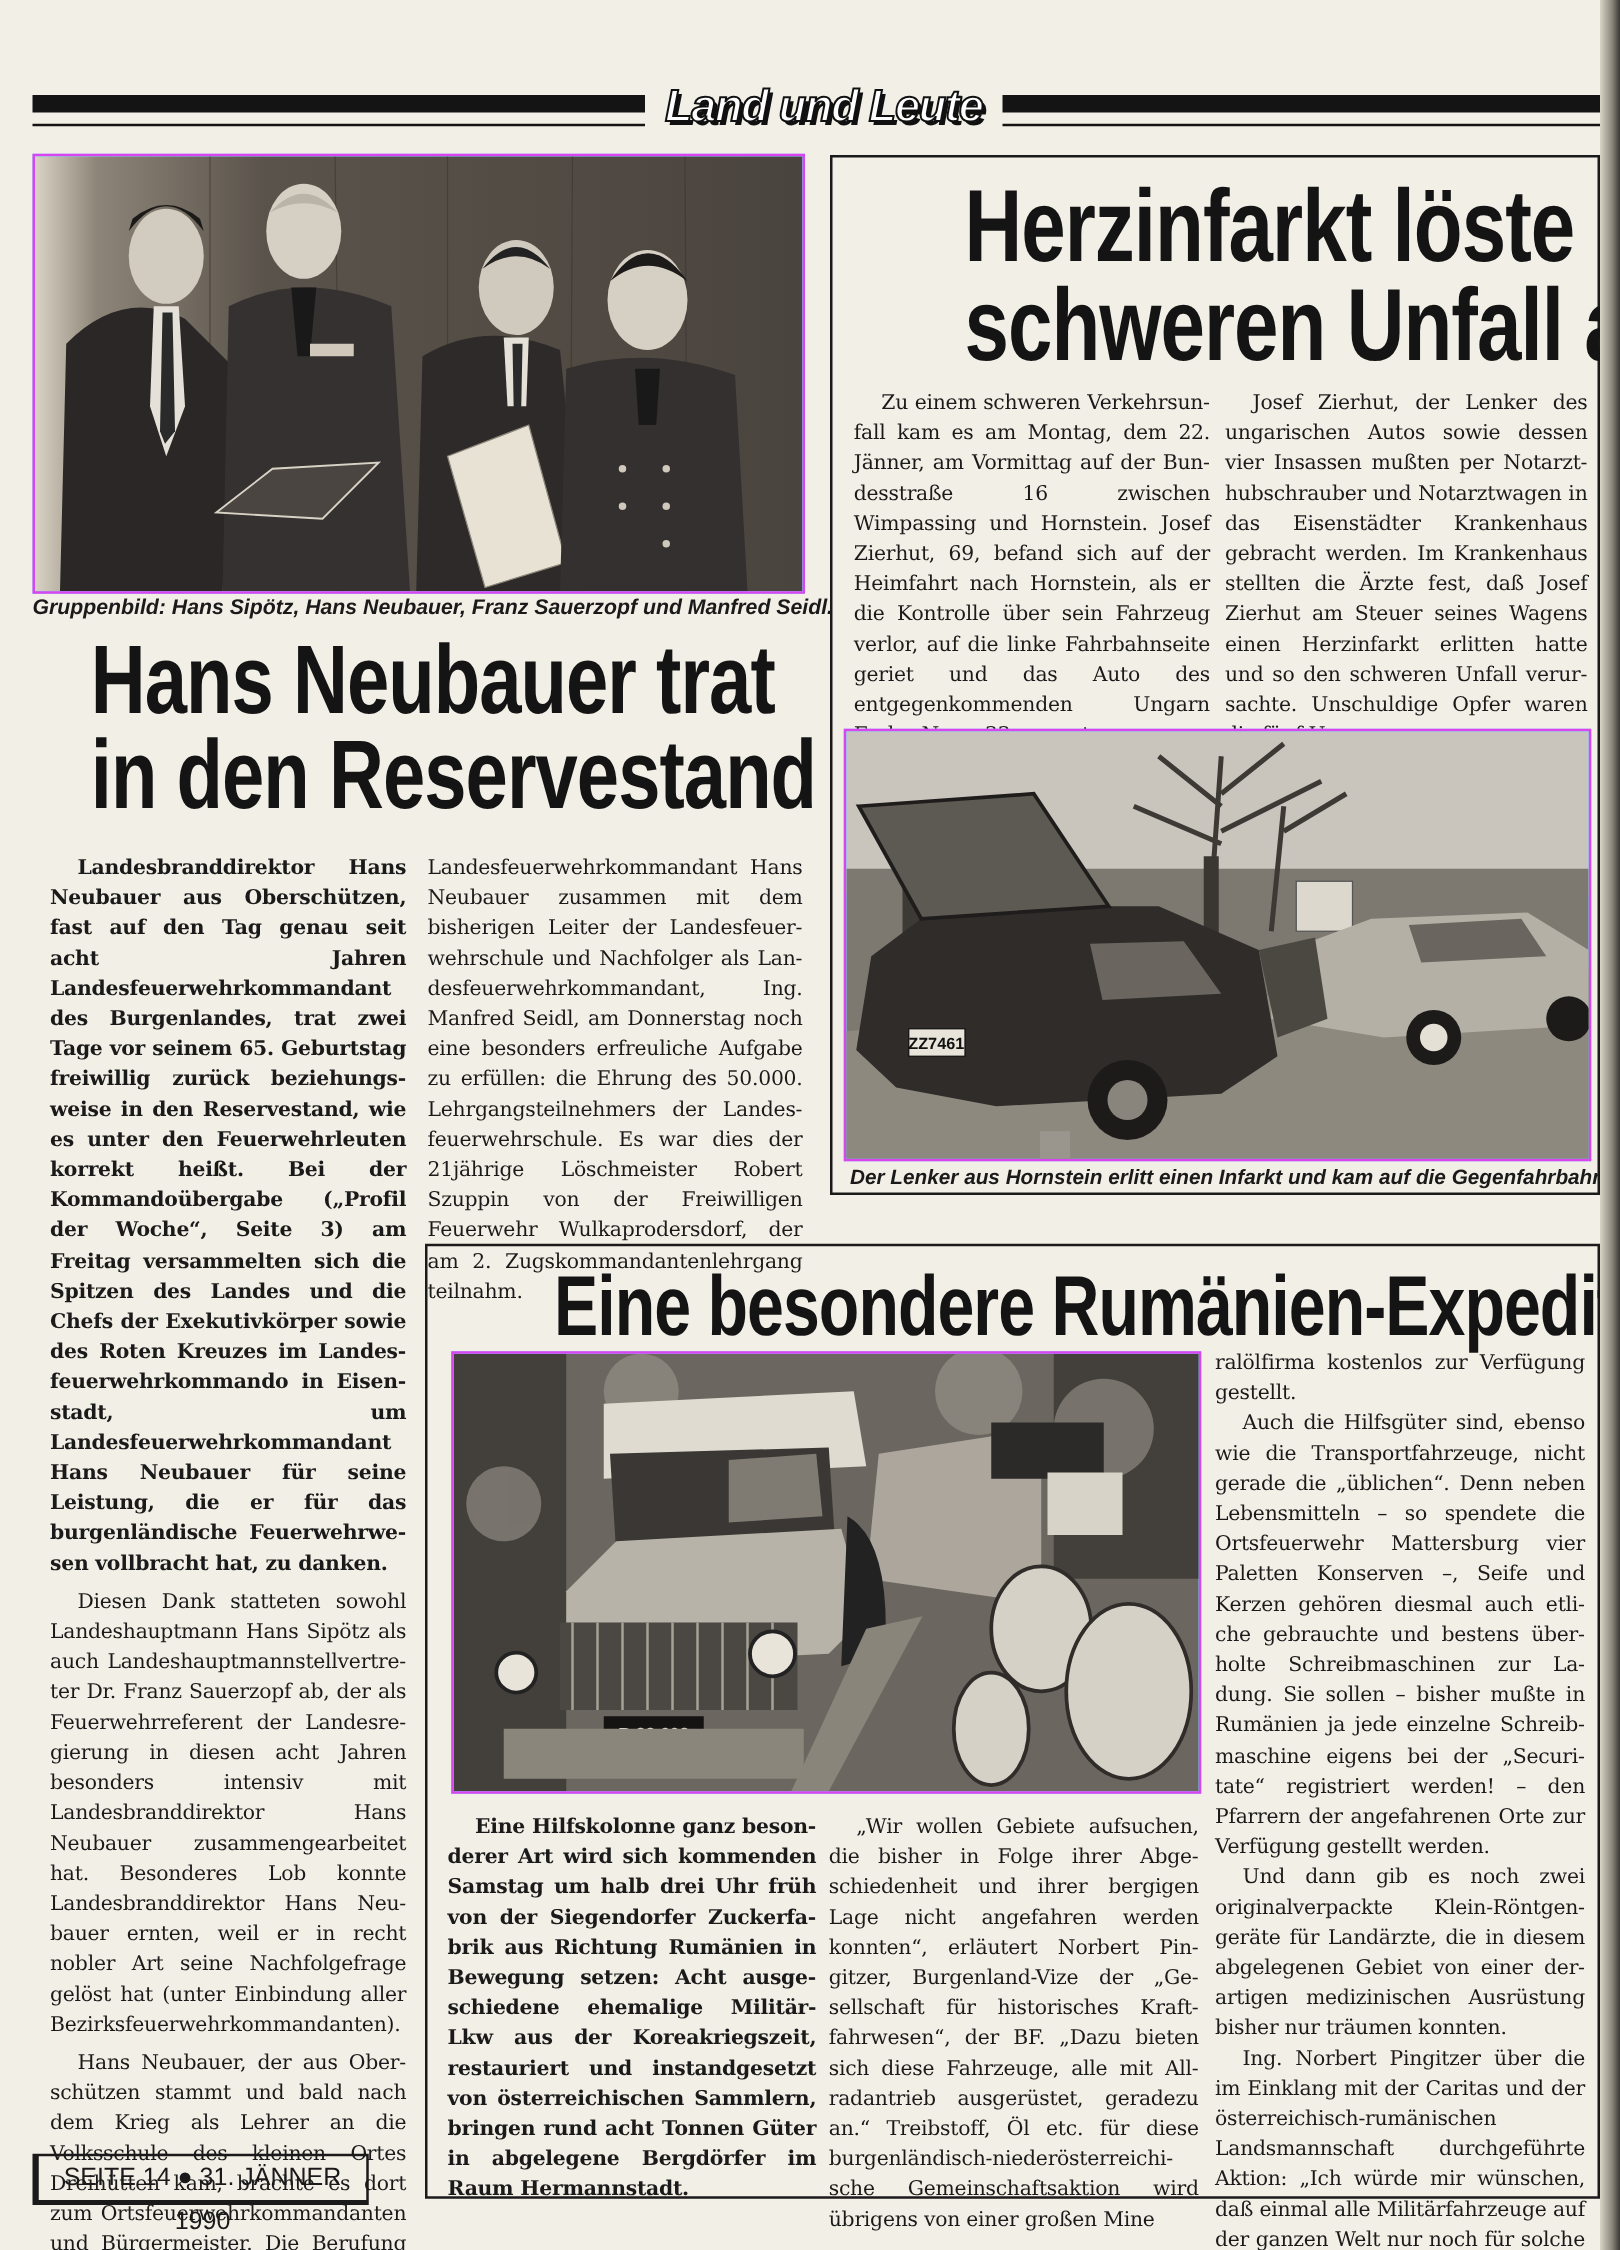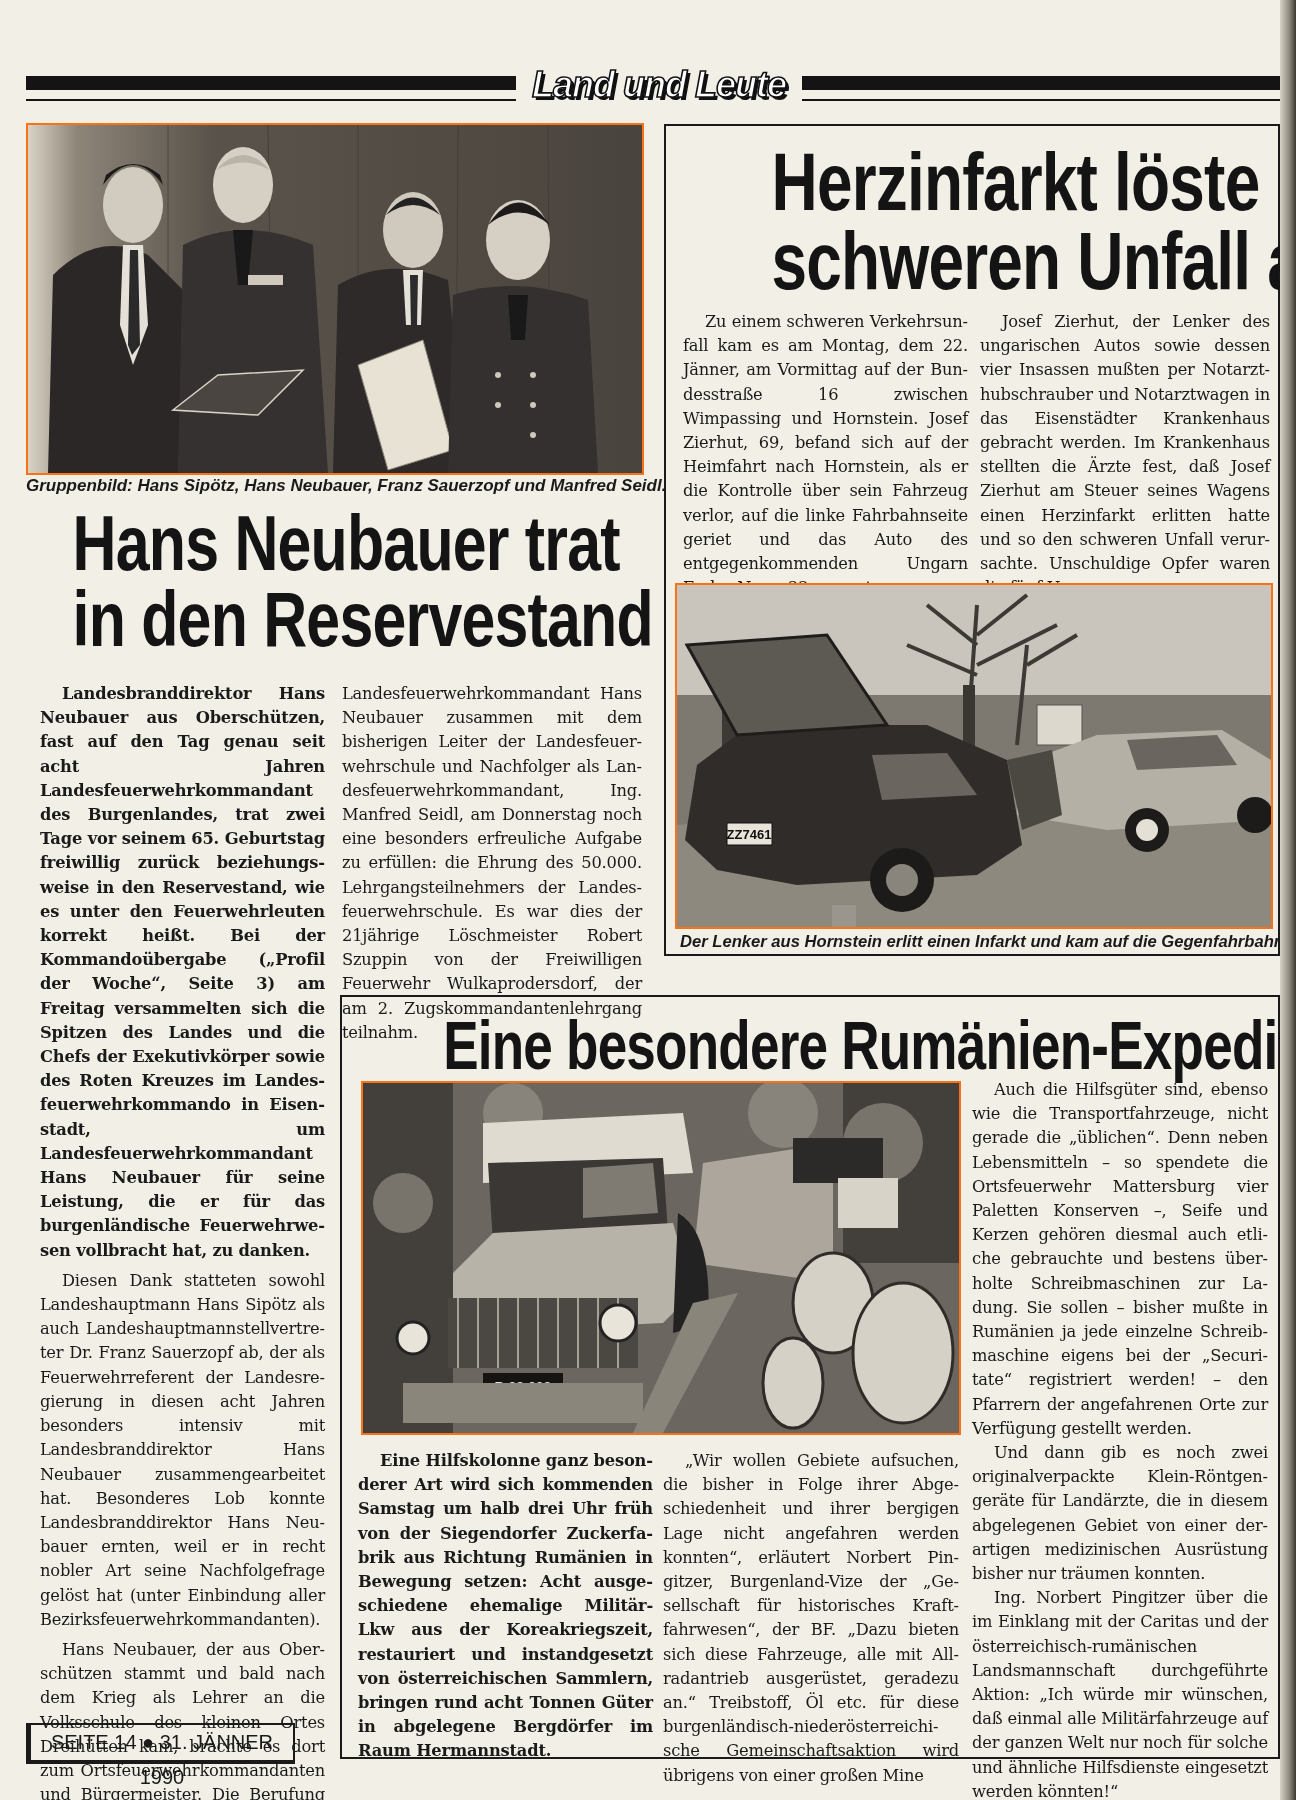--- a/index.html
+++ b/index.html
@@ -3,21 +3,21 @@
 <meta charset="utf-8">
 <style>
   html, body { margin:0; padding:0; }
   body { width:1296px; height:1800px; background:#f2efe6; position:relative; overflow:hidden; color:#1a1a1a; }
   .abs { position:absolute; }
   .para { font-family:"DejaVu Serif","Liberation Serif",serif; font-size:16.3px; line-height:24.2px; text-align:justify; hyphens:manual; margin:0; letter-spacing:-0.2px; }
   .para.ind { text-indent:22px; }
   .para.bold { font-weight:bold; }
   .headline { font-family:"Liberation Sans","DejaVu Sans",sans-serif; font-weight:bold; color:#141414; text-align:center; transform:scaleX(0.78); transform-origin:center top; white-space:nowrap; letter-spacing:-1px; }
   .caption { font-family:"Liberation Sans","DejaVu Sans",sans-serif; font-weight:bold; font-style:italic; font-size:17px; color:#1a1a1a; white-space:nowrap; }
-  .photo { background:#7dd3fc; border:2px solid #f97316; overflow:hidden; }
+  .photo { background:#7dd3fc; border:2px solid #d946ef; overflow:hidden; }
   .rule { background:#141414; }
   
   #section-bar-left { left:26px; top:76px; width:490px; height:14px; }
   #section-bar-right { left:802px; top:76px; width:480px; height:14px; }
   #section-line-left { left:26px; top:99px; width:490px; height:2px; }
   #section-line-right { left:802px; top:99px; width:480px; height:2px; }
   #section-title { left:516px; top:62px; width:286px; height:46px; text-align:center; font-family:"Liberation Sans","DejaVu Sans",sans-serif; font-weight:bold; font-style:italic; font-size:36px; color:#fff; -webkit-text-stroke:1.6px #111; text-shadow:3px 3px 0 #111; letter-spacing:-1px; line-height:46px; }
   
   .box { border:2px solid #1a1a1a; }
   
@@ -194,20 +194,21 @@
   </svg>
 </div>
 
 <div class="abs" style="left:358px;top:1449px;width:295px;">
   <p class="para bold ind">Eine Hilfskolonne ganz beson­derer Art wird sich kommenden Samstag um halb drei Uhr früh von der Siegendorfer Zuckerfa­brik aus Richtung Rumänien in Bewegung setzen: Acht ausge­schiedene ehemalige Mili­tär-Lkw aus der Koreakriegs­zeit, restauriert und instandge­setzt von österreichischen Sammlern, bringen rund acht Tonnen Güter in abgelegene Bergdörfer im Raum Hermann­stadt.</p>
 </div>
 <div class="abs" style="left:663px;top:1449px;width:296px;">
   <p class="para ind">„Wir wollen Gebiete aufsuchen, die bisher in Folge ihrer Abge­schiedenheit und ihrer bergigen Lage nicht angefahren werden konnten“, erläutert Norbert Pin­gitzer, Burgenland-Vize der „Ge­sellschaft für historisches Kraft­fahrwesen“, der BF. „Dazu bieten sich diese Fahrzeuge, alle mit All­radantrieb ausgerüstet, geradezu an.“ Treibstoff, Öl etc. für diese burgenländisch-niederösterreichi­sche Gemeinschaftsaktion wird übrigens von einer großen Mine­</p>
 </div>
 <div class="abs" style="left:972px;top:1078px;width:296px;">
+  <p class="para">ralölfirma kostenlos zur Verfü­gung gestellt.</p>
   <p class="para ind">Auch die Hilfsgüter sind, ebenso wie die Transportfahrzeuge, nicht gerade die „üblichen“. Denn neben Lebensmitteln – so spendete die Ortsfeuerwehr Mattersburg vier Paletten Konserven –, Seife und Kerzen gehören diesmal auch etli­che gebrauchte und bestens über­holte Schreibmaschinen zur La­dung. Sie sollen – bisher mußte in Rumänien ja jede einzelne Schreib­maschine eigens bei der „Securi­tate“ registriert werden! – den Pfarrern der angefahrenen Orte zur Verfügung gestellt werden.</p>
   <p class="para ind">Und dann gib es noch zwei originalverpackte Klein-Röntgen­geräte für Landärzte, die in diesem abgelegenen Gebiet von einer der­artigen medizinischen Ausrüstung bisher nur träumen konnten.</p>
   <p class="para ind">Ing. Norbert Pingitzer über die im Einklang mit der Caritas und der österreichisch-rumänischen Landsmannschaft durchgeführte Aktion: „Ich würde mir wünschen, daß einmal alle Militärfahrzeuge auf der ganzen Welt nur noch für solche und ähnliche Hilfsdienste eingesetzt werden könnten!“</p>
 </div>
 
 <div class="abs" id="footer-box">SEITE 14 ● 31. JÄNNER 1990</div>
 
 <div class="abs page-edge"></div>
 
 </body></html>

